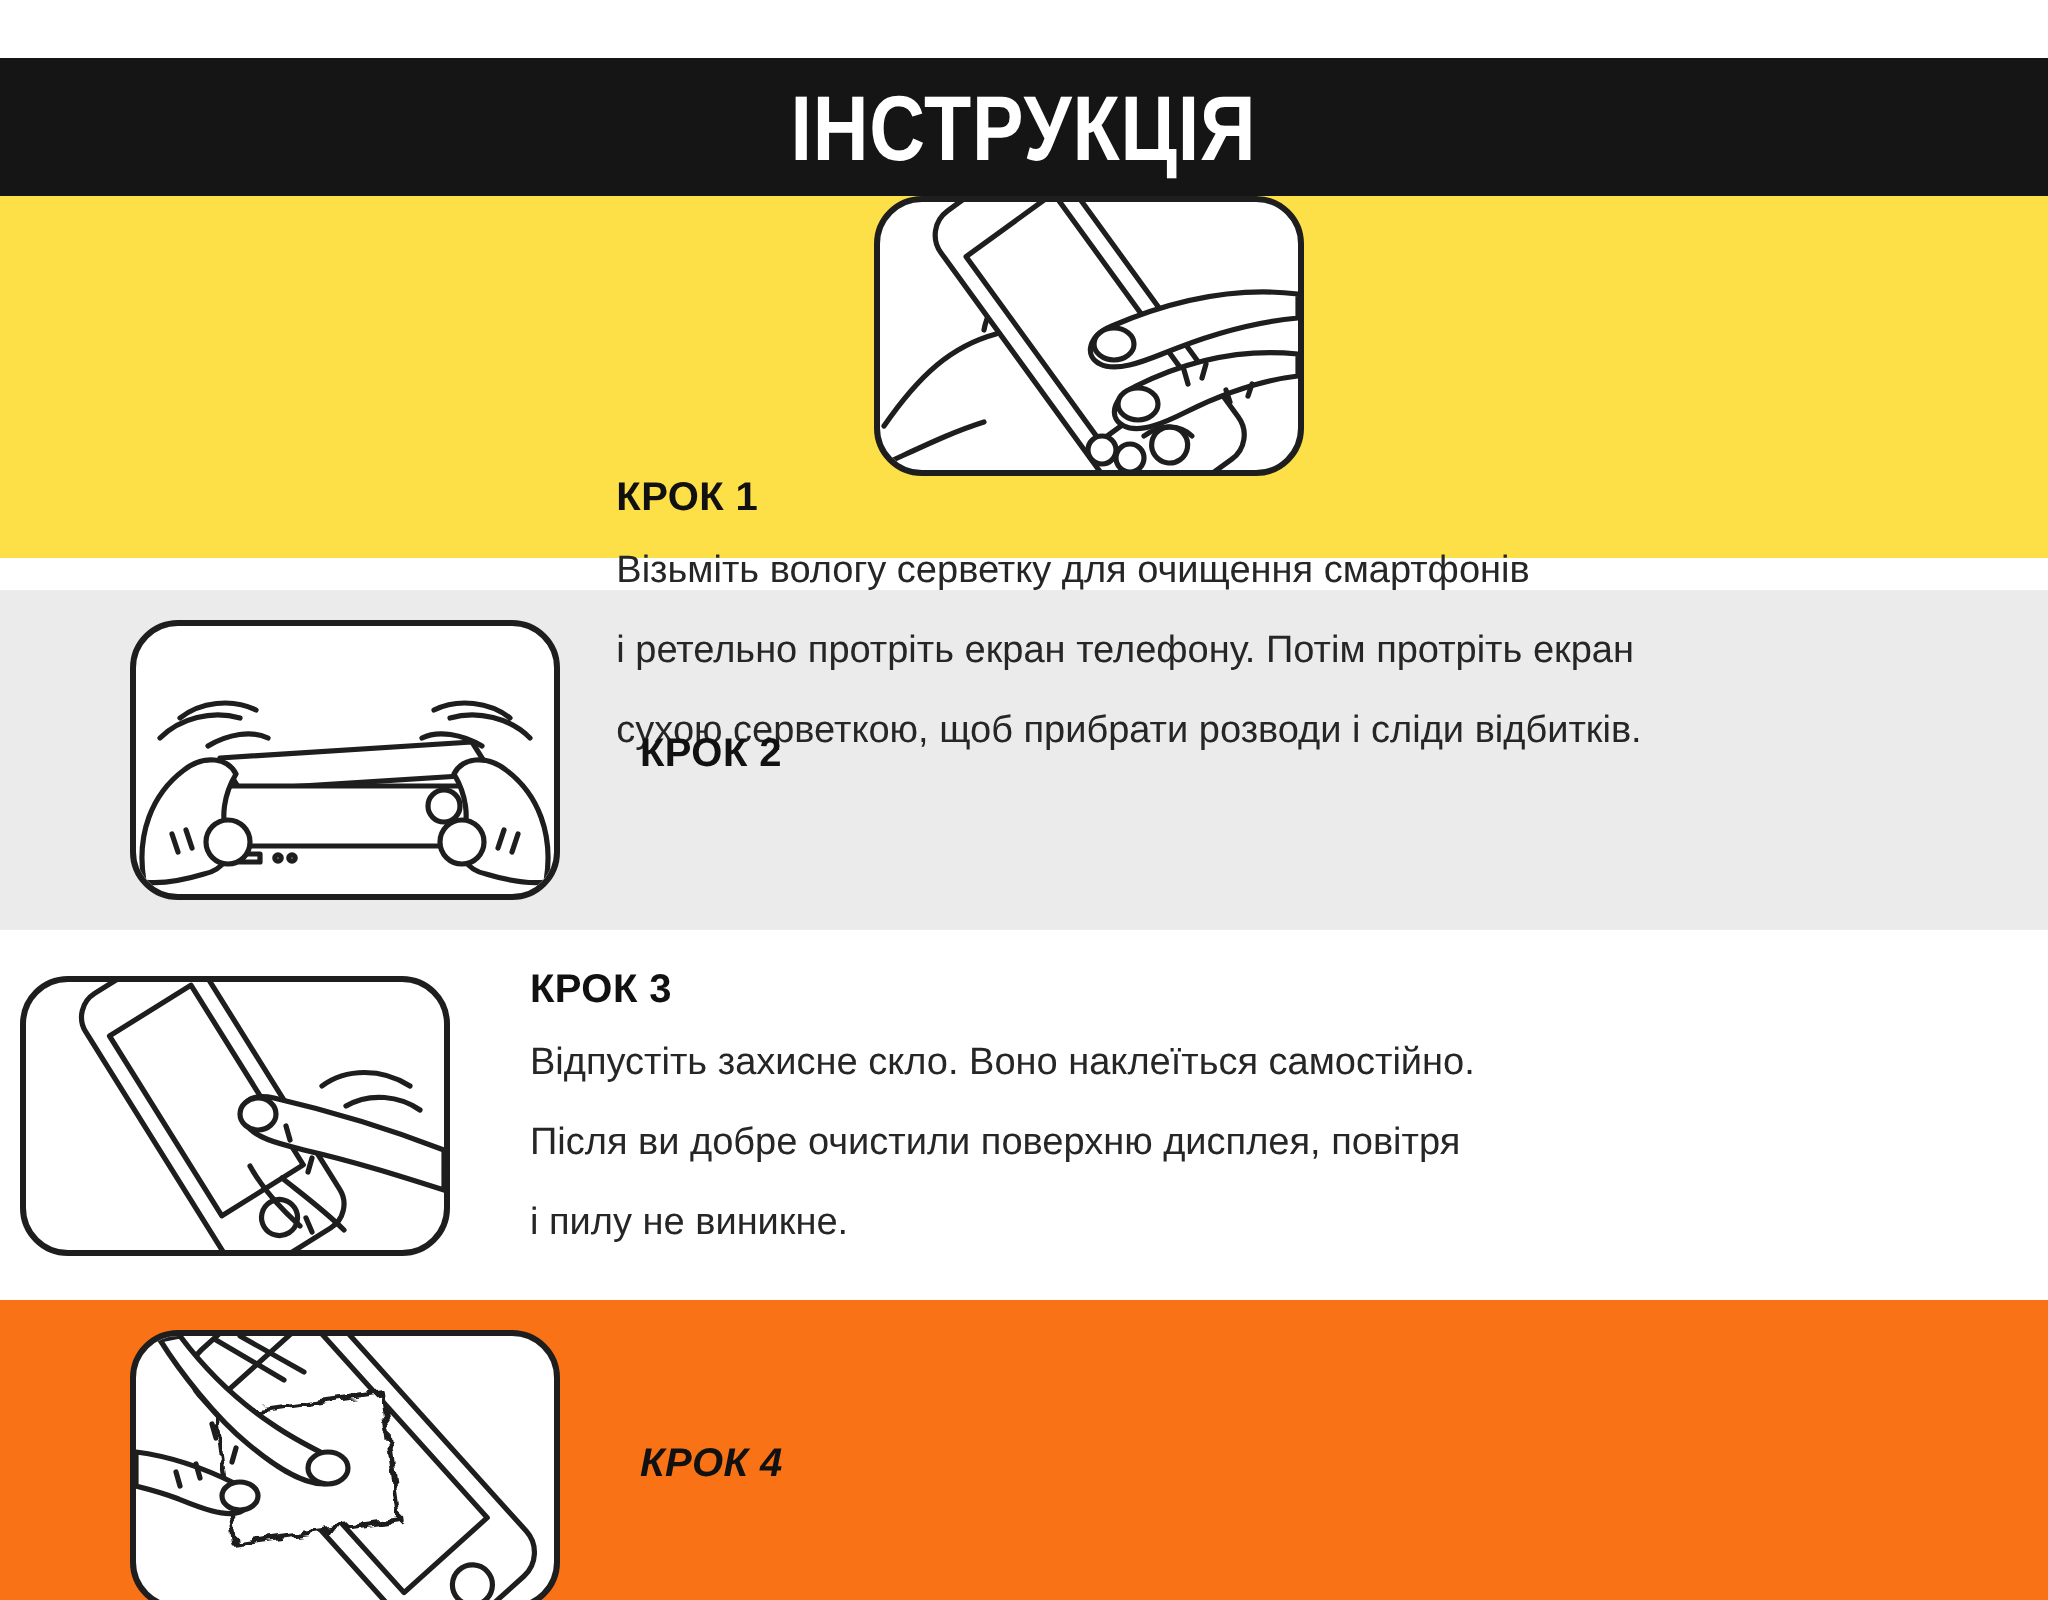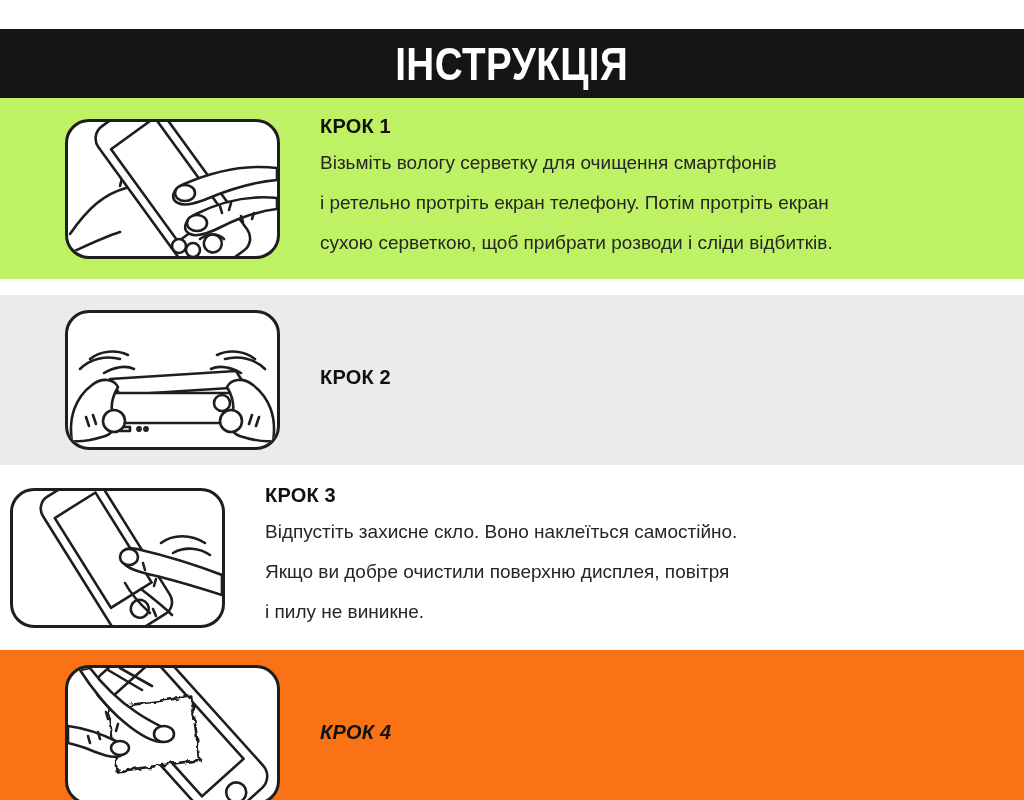--- a/index.html
+++ b/index.html
@@ -16,21 +16,21 @@
     display:flex;align-items:center;justify-content:center;
   }
   .header-title{
     color:#ffffff;font-size:46px;font-weight:700;line-height:1;
     display:inline-block;transform:scaleX(.84);letter-spacing:.5px;
     font-family:"Liberation Sans",sans-serif;
   }
 
   
   .step{display:flex;align-items:center;padding-left:65px;box-sizing:border-box;}
-  .step-1{height:181px;background:#bef264;}
+  .step-1{height:181px;background:#fde047;flex-direction:column;}
   .step-2{height:170px;background:#ebebeb;margin-top:16px;}
   .step-3{height:185px;background:#ffffff;padding-left:10px;}
   .step-4{height:170px;background:#f97316;font-style:italic;}
   .bottom-strip{height:12px;background:#ffffff;}
 
   .illus{
     flex:0 0 auto;width:215px;height:140px;box-sizing:border-box;
     border:3px solid #1e1e1e;border-radius:24px;background:#ffffff;
     overflow:hidden;
   }
@@ -141,21 +141,21 @@
         <ellipse class="f" cx="116" cy="66" rx="9" ry="8"></ellipse>
         <path d="M130,72 l2,7 M143,88 l-2,7"></path>
 
         <path d="M112,92 C118,103 127,113 137,122 M128,98 C138,106 149,114 159,124"></path>
         <path d="M140,118 l3,7"></path>
       </svg>
     </div>
     <div class="stext">
       <h2 class="step-label">КРОК 3</h2>
       <p class="step-text">Відпустіть захисне скло. Воно наклеїться самостійно.
-Якщо ви добре очистили поверхню дисплея, повітря
+Після ви добре очистили поверхню дисплея, повітря
 і пилу не виникне.</p>
     </div>
   </section>
 
   <section class="step step-4">
     <div class="illus">
       <svg viewBox="0 0 209 134" class="art">
         <defs>
           <filter id="rough" x="-20%" y="-20%" width="140%" height="140%">
             <feTurbulence type="fractalNoise" baseFrequency="0.14" numOctaves="2" result="n"></feTurbulence>

